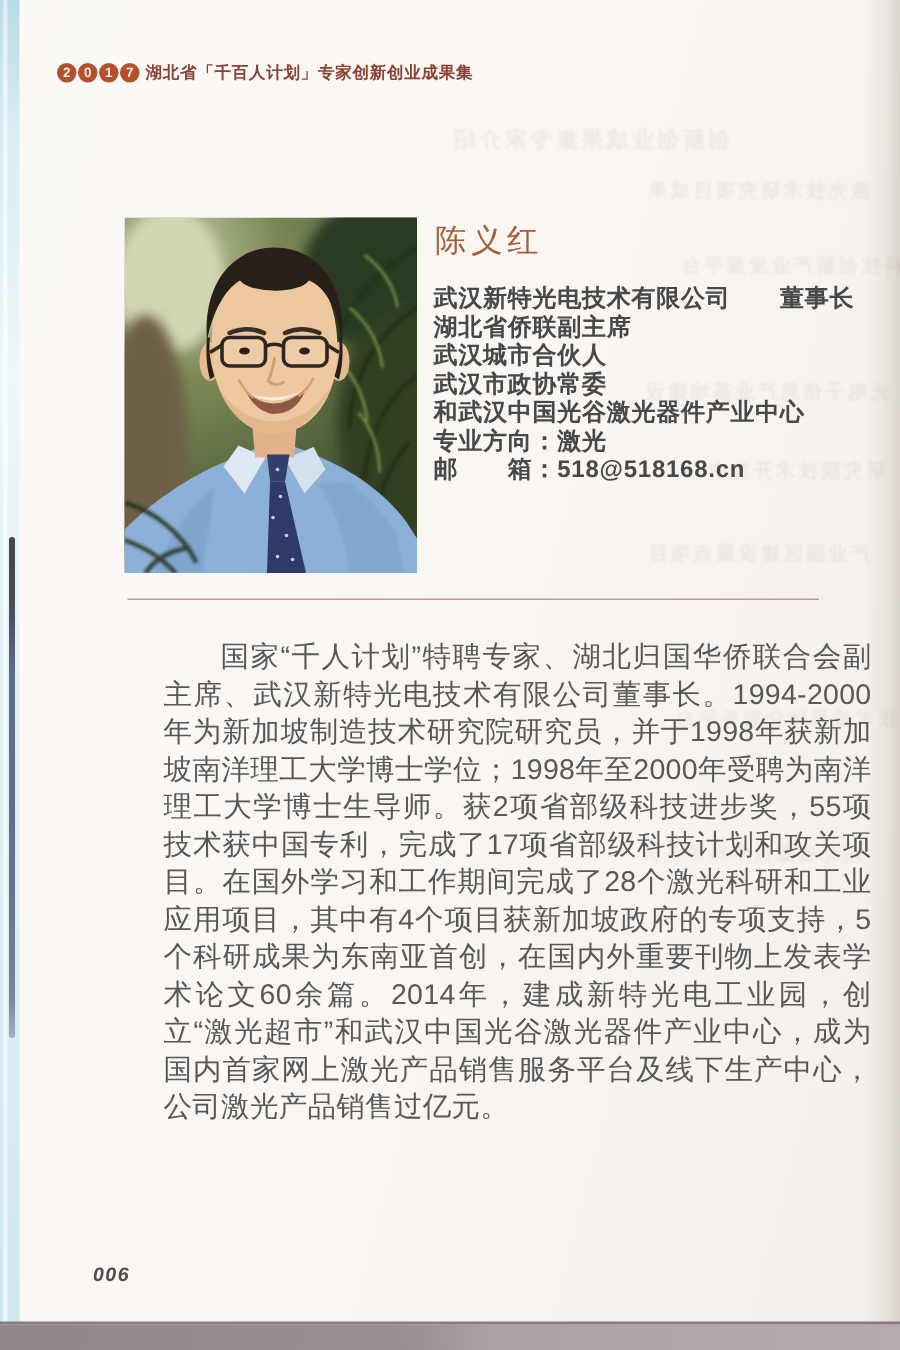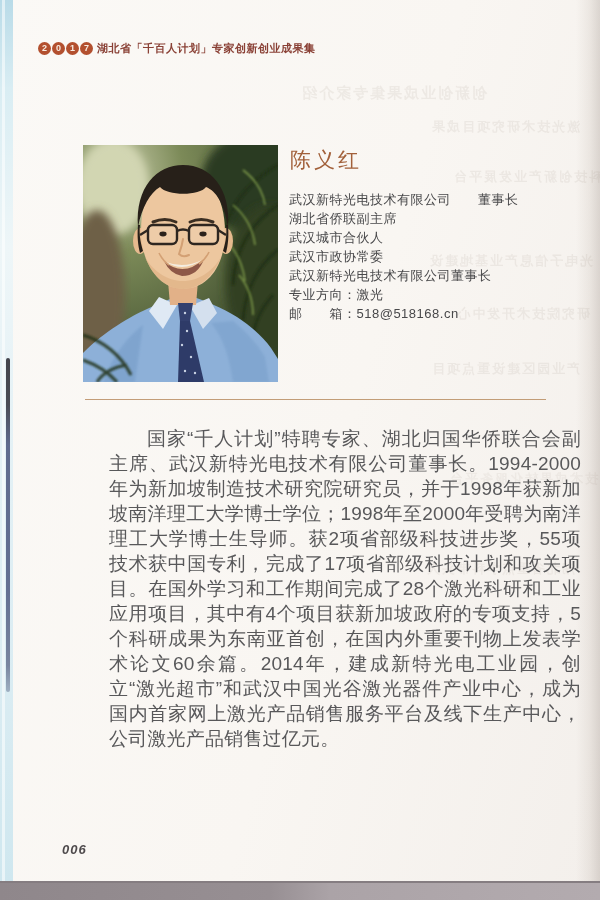--- a/index.html
+++ b/index.html
@@ -40,21 +40,21 @@
   .year span{display:inline-flex;width:13px;height:13px;margin-right:1px;border-radius:50%;
         background:#b3502f;color:#f8ece2;font-size:9px;font-weight:bold;
         align-items:center;justify-content:center;}
   .header-title{font-size:11px;font-weight:bold;color:#8a4136;letter-spacing:0.5px;}
 
   
   .photo{position:absolute;left:83px;top:145px;width:195px;height:237px;display:block;}
   .name{position:absolute;left:290px;top:146px;margin:0;font-size:21px;font-weight:400;
         color:#a2603a;letter-spacing:3px;}
   .info{position:absolute;left:289px;top:190px;}
-  .info div{font-size:13px;line-height:19px;font-weight:400;color:#48484a;letter-spacing:0.5px;}
+  .info div{font-size:16px;line-height:19px;font-weight:700;color:#48484a;letter-spacing:0.5px;}
 
   .divider{position:absolute;left:85px;top:399px;width:461px;height:1px;background:#b98d62;opacity:0.85;}
 
   
   .bio{position:absolute;left:93px;top:410px;width:472px;margin:16px;
        font-size:19px;line-height:25px;color:#58585a;text-align:justify;text-indent:2em;
        letter-spacing:0.2px;}
 
   
   .pagenum{position:absolute;left:62px;top:842px;font-size:13px;font-weight:bold;
@@ -183,21 +183,21 @@
     </g>
   </svg>
 
   <h1 class="name">陈义红</h1>
 
   <div class="info">
     <div>武汉新特光电技术有限公司　　董事长</div>
     <div>湖北省侨联副主席</div>
     <div>武汉城市合伙人</div>
     <div>武汉市政协常委</div>
-    <div>武汉新特光电技术有限公司董事长</div>
+    <div>和武汉中国光谷激光器件产业中心</div>
     <div>专业方向：激光</div>
     <div>邮　　箱：518@518168.cn</div>
   </div>
 
   <div class="divider"></div>
 
   <p class="bio">国家“千人计划”特聘专家、湖北归国华侨联合会副主席、武汉新特光电技术有限公司董事长。1994-2000年为新加坡制造技术研究院研究员，并于1998年获新加坡南洋理工大学博士学位；1998年至2000年受聘为南洋理工大学博士生导师。获2项省部级科技进步奖，55项技术获中国专利，完成了17项省部级科技计划和攻关项目。在国外学习和工作期间完成了28个激光科研和工业应用项目，其中有4个项目获新加坡政府的专项支持，5个科研成果为东南亚首创，在国内外重要刊物上发表学术论文60余篇。2014年，建成新特光电工业园，创立“激光超市”和武汉中国光谷激光器件产业中心，成为国内首家网上激光产品销售服务平台及线下生产中心，公司激光产品销售过亿元。</p>
 
   <div class="pagenum">006</div>
 

